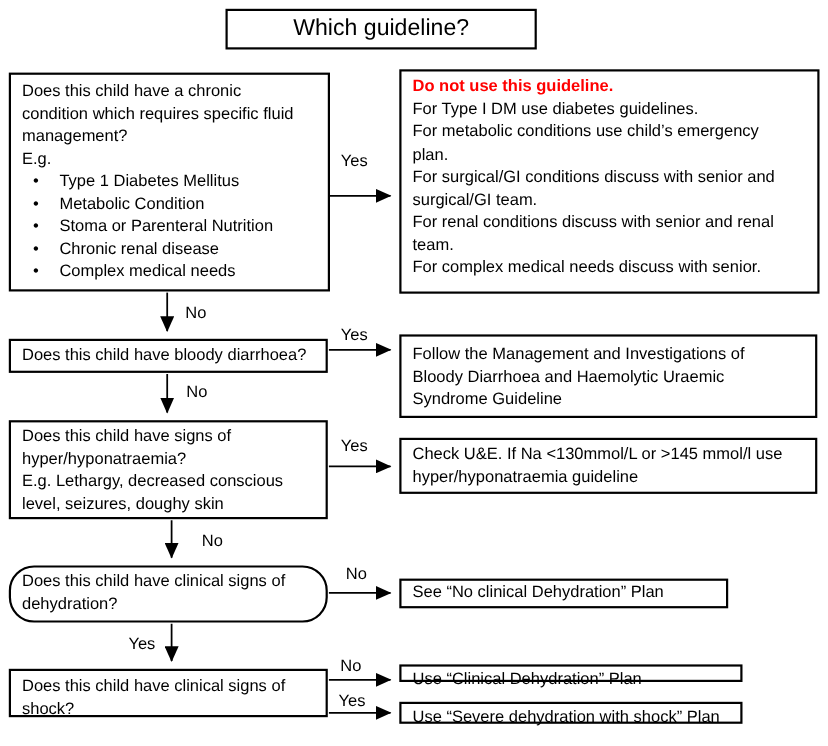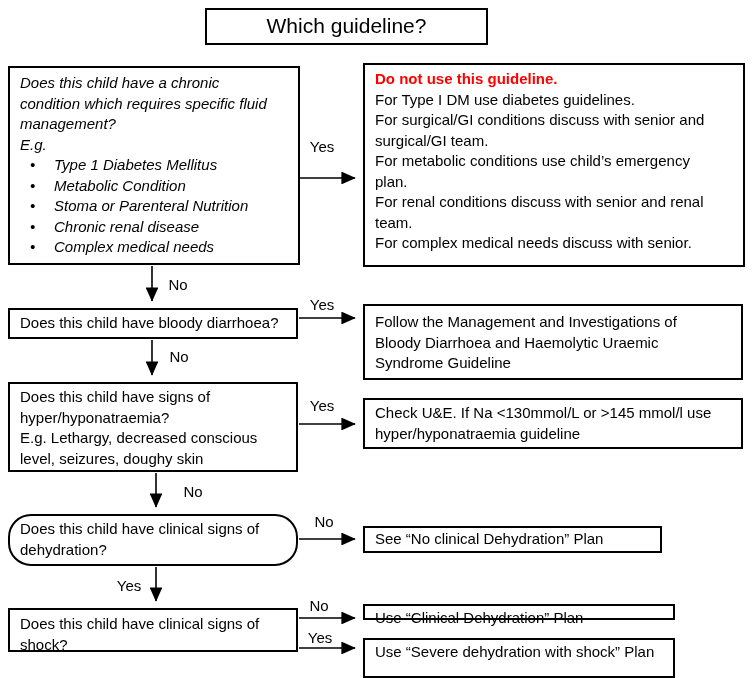--- a/index.html
+++ b/index.html
@@ -21,32 +21,32 @@
     background: #ffffff;
     font-size: 15px;
     line-height: 20.5px;
   }
   .title-box {
     left: 205px; top: 8px; width: 283px; height: 37px;
     display: flex; align-items: center; justify-content: center;
     font-size: 21px;
   }
   
-  .q1 { left: 8px;  top: 66px;  width: 292px; height: 199px; padding: 5px 10px; font-style: italic; }
+  .q1 { left: 8px;  top: 66px;  width: 292px; height: 199px; padding: 5px 10px; }
   .q2 { left: 8px;  top: 308px; width: 290px; height: 31px;  padding: 3px 10px; }
   .q3 { left: 8px;  top: 382px; width: 290px; height: 90px;  padding: 3px 10px; }
   .q4 { left: 8px;  top: 514px; width: 290px; height: 52px;  padding: 3px 10px; border-radius: 23px; }
   .q5 { left: 8px;  top: 608px; width: 290px; height: 44px;  padding: 4px 10px; }
   
   .a1  { left: 363px; top: 63px;  width: 382px; height: 204px; padding: 4px 10px; }
   .a2  { left: 363px; top: 304px; width: 380px; height: 76px;  padding: 6px 10px; }
   .a3  { left: 363px; top: 398px; width: 380px; height: 51px;  padding: 3px 10px; }
   .a4  { left: 363px; top: 526px; width: 299px; height: 27px;  padding: 1px 10px; }
   .a5a { left: 363px; top: 604px; width: 312px; height: 16px;  padding: 2px 10px; }
-  .a5b { left: 363px; top: 638px; width: 312px; height: 40px;  padding: 2px 10px; }
+  .a5b { left: 363px; top: 638px; width: 312px; height: 20px;  padding: 2px 10px; }
 
   .q1 .intro { max-width: 258px; }
   .a1 p { max-width: 344px; }
   .a2 .txt { max-width: 332px; }
 
   .red-bold { color: #ff0000; font-weight: bold; }
 
   .bullet-row { position: relative; padding-left: 34px; }
   .bullet-row::before {
     content: "\2022";
@@ -112,22 +112,22 @@
     <div class="bullet-row"><span>Type 1 Diabetes Mellitus</span></div>
     <div class="bullet-row"><span>Metabolic Condition</span></div>
     <div class="bullet-row"><span>Stoma or Parenteral Nutrition</span></div>
     <div class="bullet-row"><span>Chronic renal disease</span></div>
     <div class="bullet-row"><span>Complex medical needs</span></div>
   </div>
 
   <div class="box a1">
     <p class="red-bold">Do not use this guideline.</p>
     <p>For Type I DM use diabetes guidelines.</p>
+    <p>For metabolic conditions use child’s emergency plan.</p>
     <p>For surgical/GI conditions discuss with senior and surgical/GI team.</p>
-    <p>For metabolic conditions use child’s emergency plan.</p>
     <p>For renal conditions discuss with senior and renal team.</p>
     <p>For complex medical needs discuss with senior.</p>
   </div>
 
   <div class="box q2">
     <div>Does this child have bloody diarrhoea?</div>
   </div>
 
   <div class="box a2">
     <div class="txt">Follow the Management and Investigations of Bloody Diarrhoea and Haemolytic Uraemic Syndrome Guideline</div>

